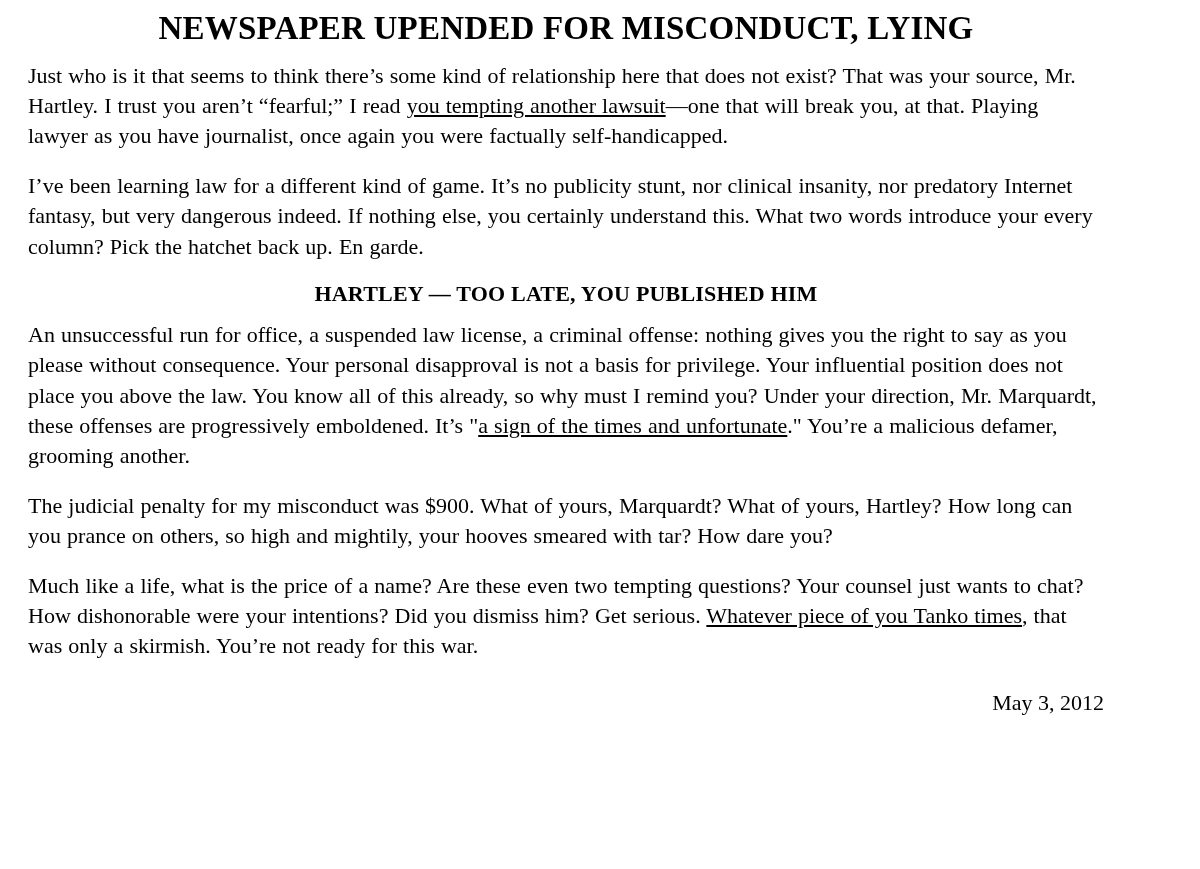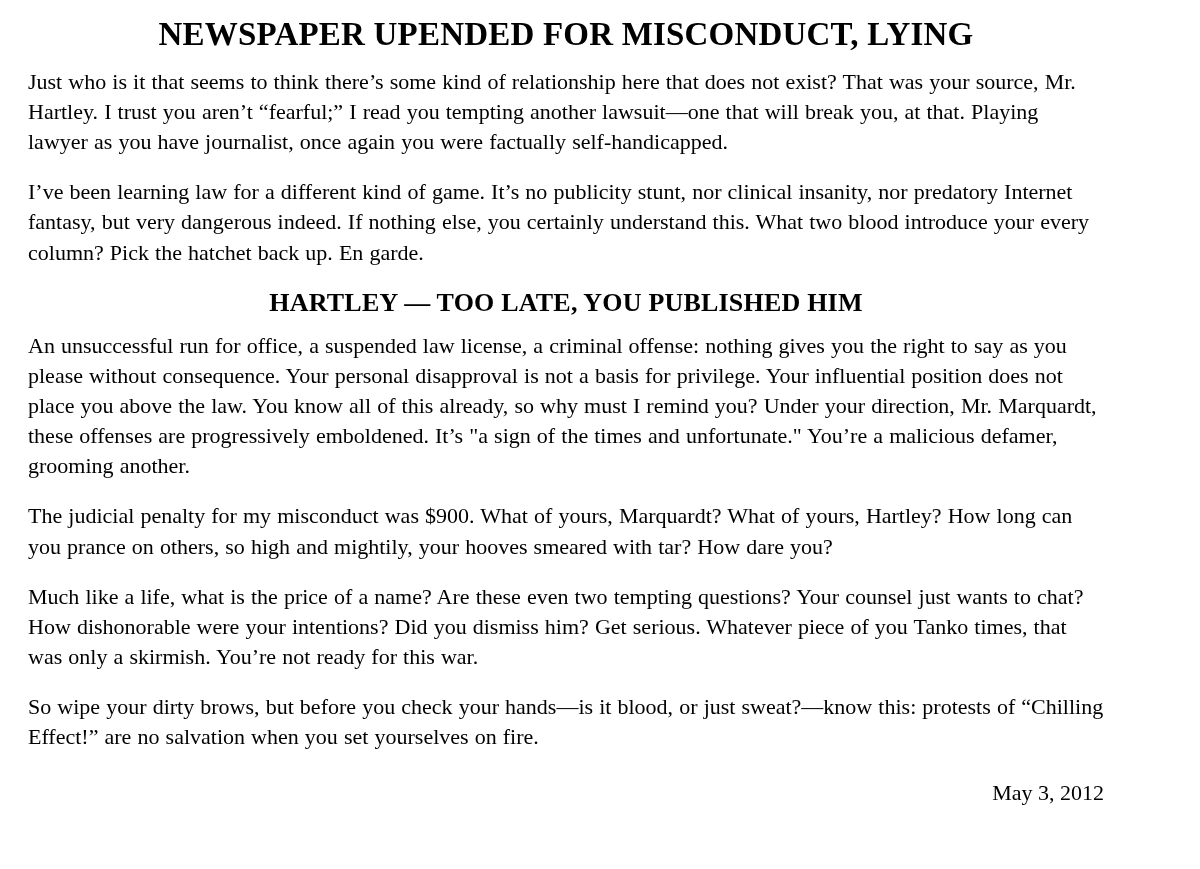--- a/index.html
+++ b/index.html
@@ -12,82 +12,82 @@
     height: 869px;
     font-family: "Liberation Serif", serif;
     color: #000000;
     overflow: hidden;
   }
   .page {
     position: relative;
     width: 1200px;
     height: 831px;
     box-sizing: border-box;
-    padding: 16px 96px 0 28px;
+    padding: 10px 96px 0 28px;
     background: #ffffff;
   }
   h1.doc-heading {
     font-family: "Liberation Serif", serif;
     font-weight: bold;
     font-size: 33px;
     line-height: 1.12;
     text-align: center;
     margin: 0 0 14px 0;
     letter-spacing: 0.2px;
   }
   h2.section-heading {
     font-family: "Liberation Serif", serif;
     font-weight: bold;
-    font-size: 26px;
+    font-size: 22px;
     line-height: 1.12;
     text-align: center;
     margin: 20px 0 14px 0;
     letter-spacing: 0.2px;
   }
   p.body-para {
     font-size: 22px;
     line-height: 1.37;
     margin: 0 0 20px 0;
     text-align: left;
     word-spacing: 0.6px;
   }
   p.body-para:last-of-type {
     margin-bottom: 0;
   }
   .u {
+    text-decoration: underline;
   }
   .signature {
     margin-top: 26px;
     text-align: right;
     font-size: 22px;
     line-height: 1.37;
   }
   .sig-line {
     display: block;
   }
 </style>
 </head>
 <body>
 
 <div class="page">
 
   <h1 class="doc-heading">NEWSPAPER UPENDED FOR MISCONDUCT, LYING</h1>
 
   <p class="body-para"><span>Just who is it that seems to think there’s some kind of relationship here that does not exist?  That was your source, Mr. Hartley.  I trust you aren’t “fearful;” I read </span><span class="u">you tempting another lawsuit</span><span>—one that will break you, at that.  Playing lawyer as you have journalist, once again you were factually self-handicapped.</span></p>
 
-  <p class="body-para">I’ve been learning law for a different kind of game.  It’s no publicity stunt, nor clinical insanity, nor predatory Internet fantasy, but very dangerous indeed.  If nothing else, you certainly understand this.  What two blood introduce your every column?  Pick the hatchet back up.  En garde.</p>
+  <p class="body-para">I’ve been learning law for a different kind of game.  It’s no publicity stunt, nor clinical insanity, nor predatory Internet fantasy, but very dangerous indeed.  If nothing else, you certainly understand this.  What two words introduce your every column?  Pick the hatchet back up.  En garde.</p>
 
   <h2 class="section-heading">HARTLEY — TOO LATE, YOU PUBLISHED HIM</h2>
 
   <p class="body-para"><span>An unsuccessful run for office, a suspended law license, a criminal offense: nothing gives you the right to say as you please without consequence.  Your personal disapproval is not a basis for privilege.  Your influential position does not place you above the law.  You know all of this already, so why must I remind you?  Under your direction, Mr. Marquardt, these offenses are progressively emboldened.  It’s "</span><span class="u">a sign of the times and unfortunate</span><span>."  You’re a malicious defamer, grooming another.</span></p>
 
 
   <p class="body-para">The judicial penalty for my misconduct was $900.  What of yours, Marquardt?  What of yours, Hartley?  How long can you prance on others, so high and mightily, your hooves smeared with tar?  How dare you?</p>
 
   <p class="body-para"><span>Much like a life, what is the price of a name?  Are these even two tempting questions?  Your counsel just wants to chat?  How dishonorable were your intentions?  Did you dismiss him?  Get serious.  </span><span class="u">Whatever piece of you Tanko times</span><span>, that was only a skirmish.  You’re not ready for this war.</span></p>
 
-  <p class="body-para">So wipe your dirty brows, but before you check your hands—is it blood, or just sweat?—know this: protests of “Chilling Effect!” are no salvation when you set yourselves on fire.</p>
 
   <div class="signature">
     <span class="sig-line">May 3, 2012</span>
   </div>
 
 </div>
 
 </body></html>

